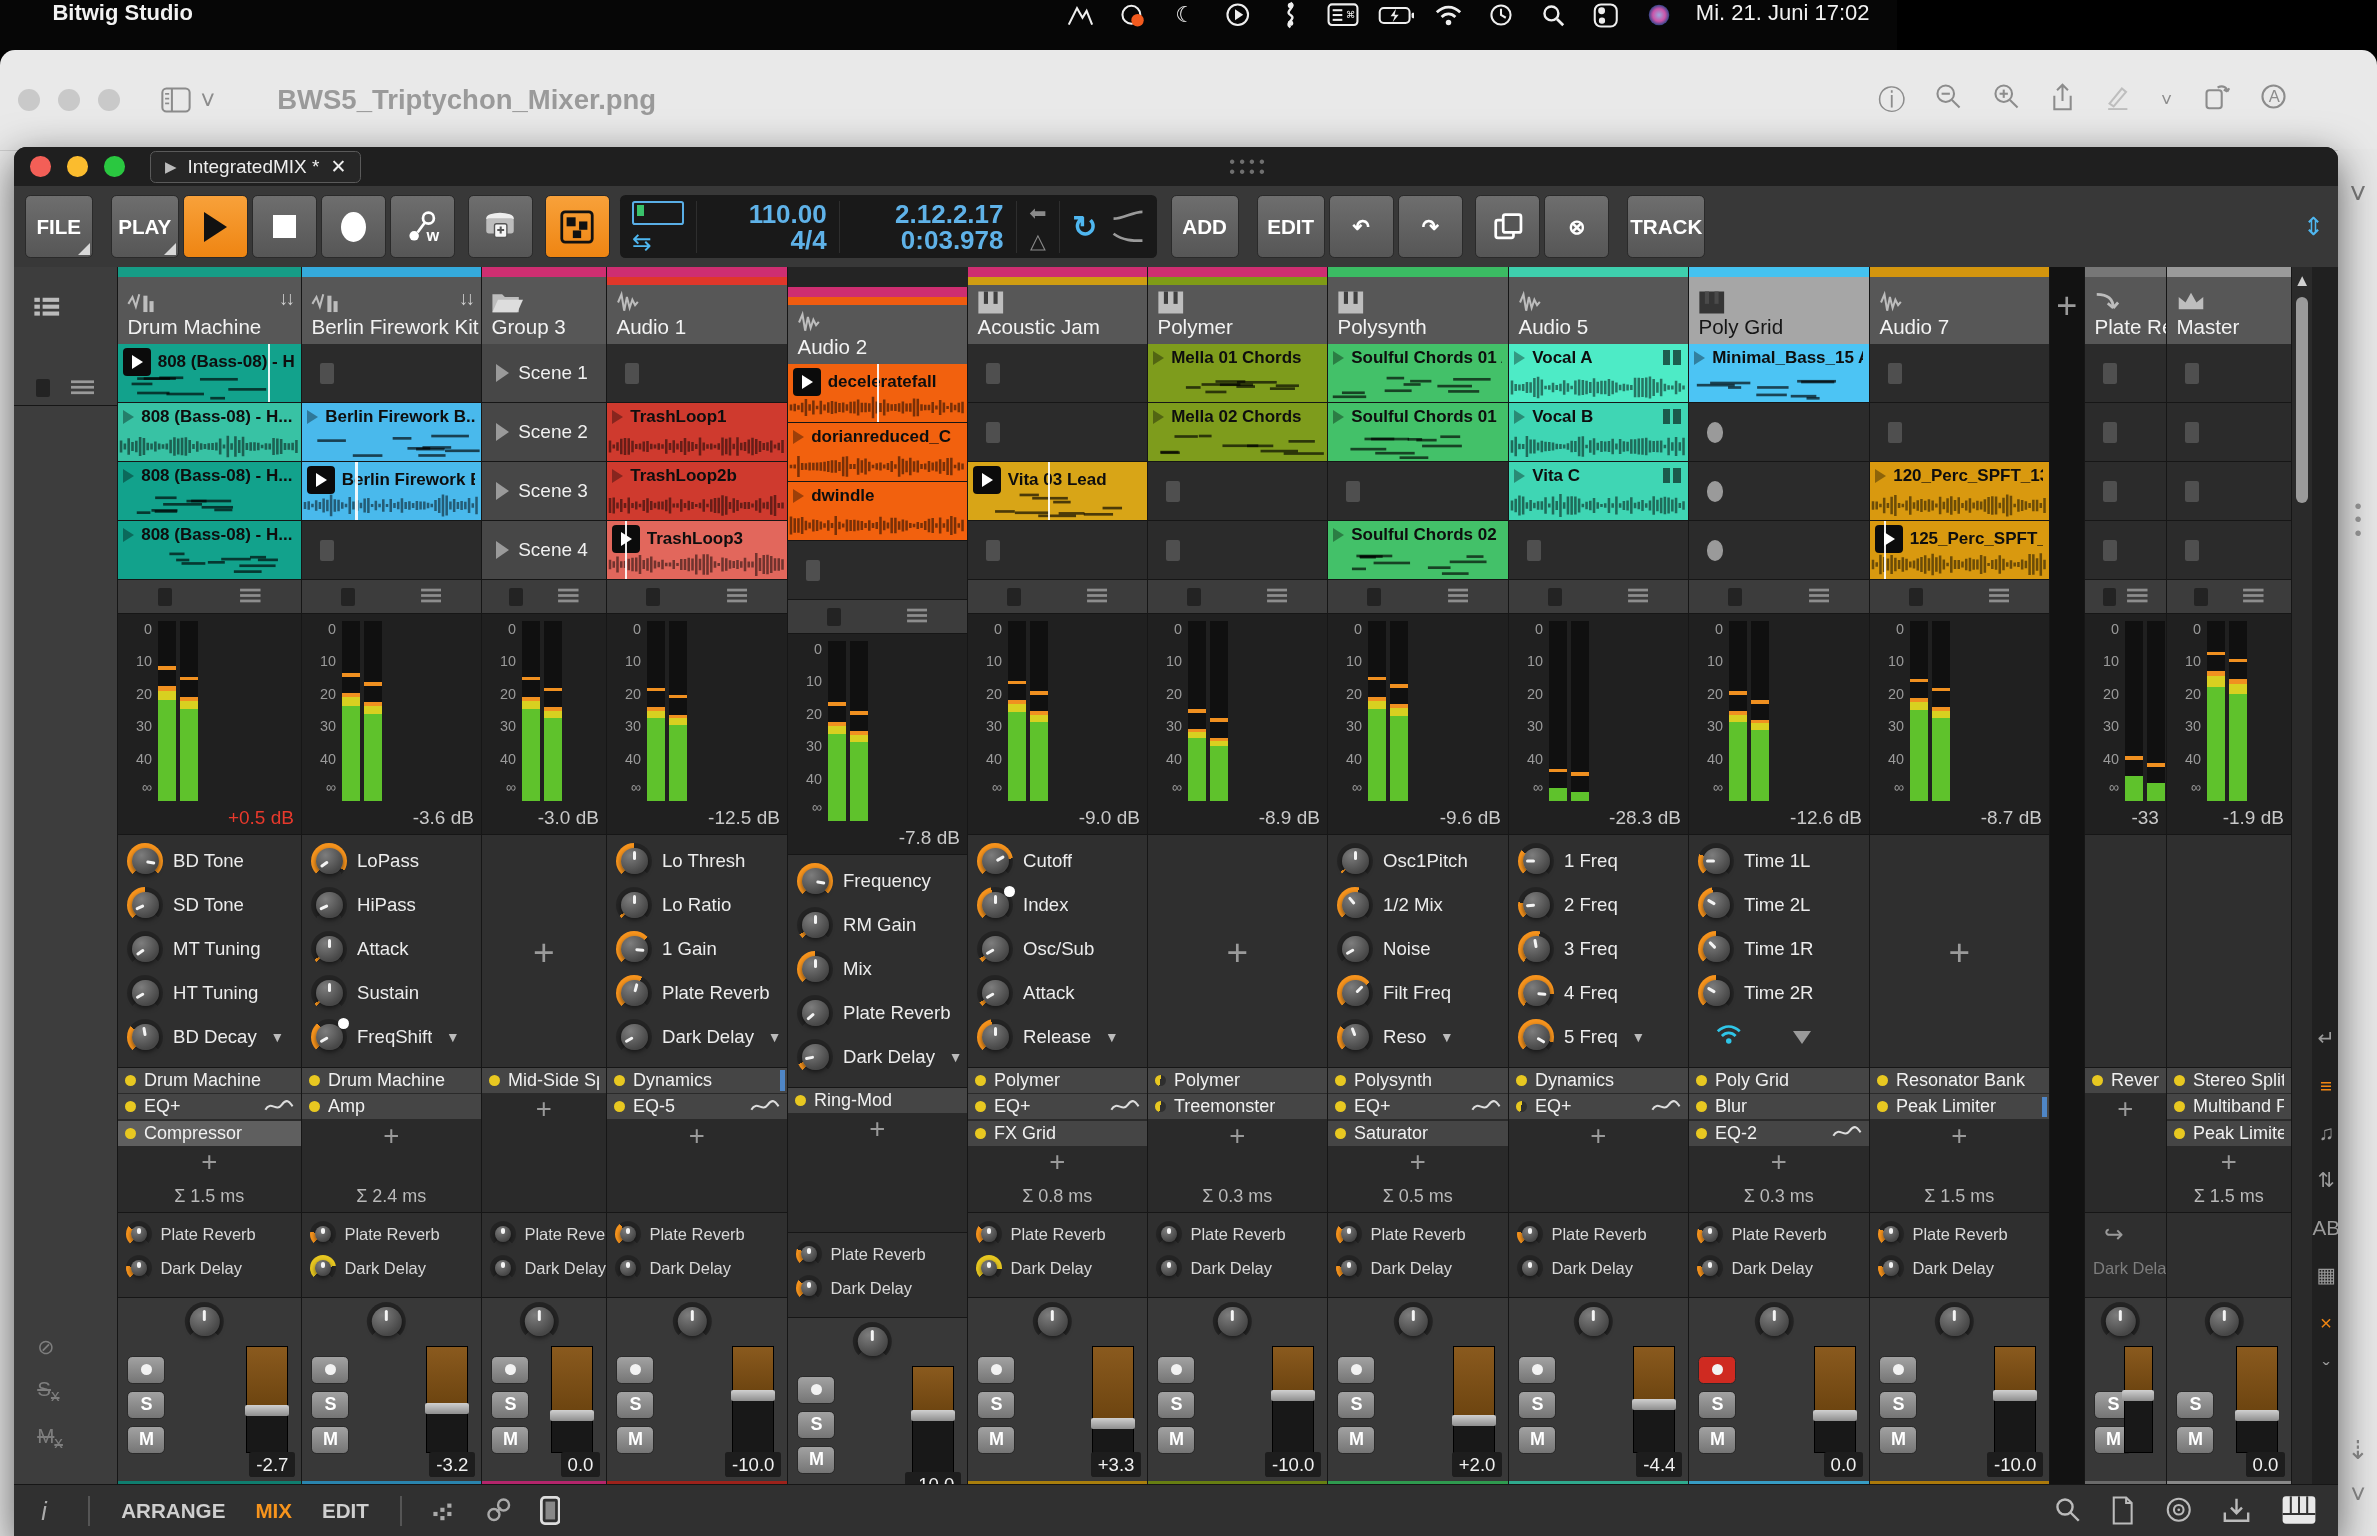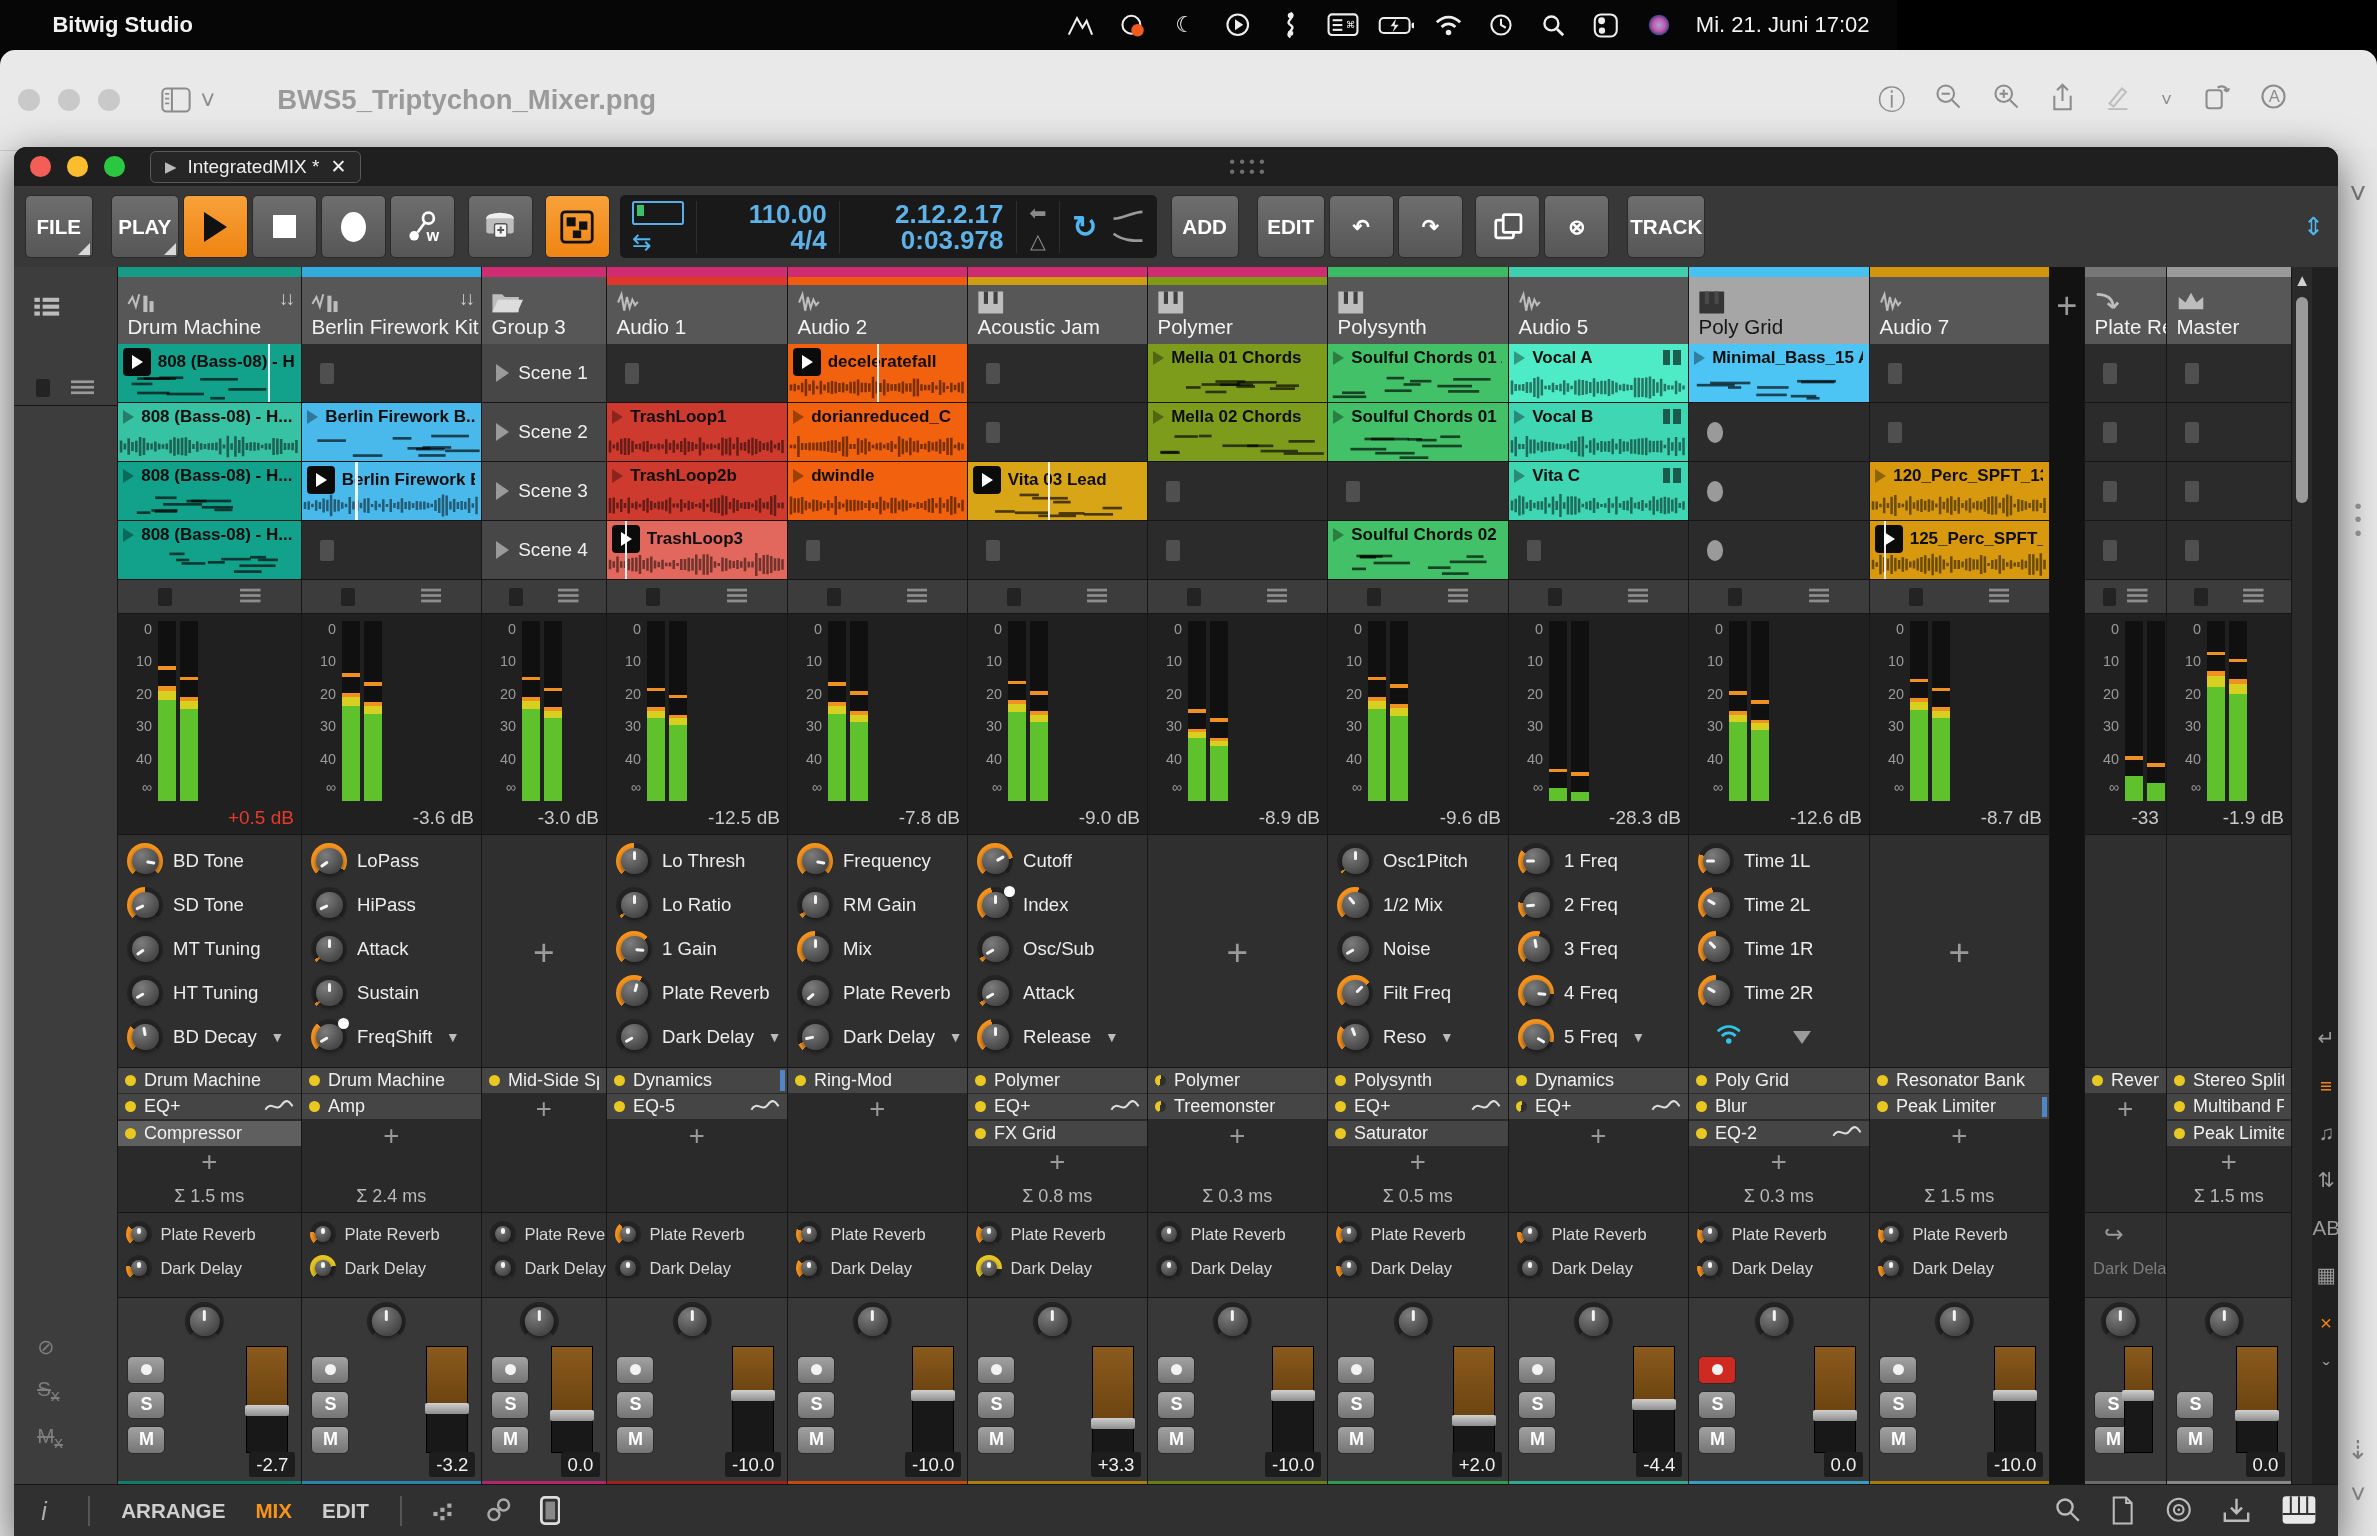--- a/index.html
+++ b/index.html
@@ -2,21 +2,21 @@
 <html style="font-size:11px"><head>
 <meta charset="utf-8">
 <style>
   html,body{margin:0;padding:0;background:#000;}
   body{width:2377px;height:1537px;position:relative;overflow:hidden;
        font-family:"Liberation Sans",sans-serif;-webkit-font-smoothing:antialiased;}
   .abs{position:absolute;}
 
   
   #menubar{left:0;top:0;width:1897px;height:50px;background:#060606;color:#f2f2f2;
-           display:flex;align-items:center;}
+           display:flex;align-items:flex-start;}
   #menubar .apple{font-size:26px;margin:0 23.4px 0 29px;}
   #menubar .appname{font-weight:bold;font-size:22px;}
   #menubar .spacer{flex:1;}
   .mico{width:36px;height:30px;margin:0 8.3px;display:flex;align-items:center;justify-content:center;color:#eee;font-size:22px;}
   #menubar .clock{font-size:22px;margin:0 27.5px 0 11px;white-space:nowrap;}
 
   
   #preview{left:0;top:50px;width:2377px;height:1487px;background:#e9e9e9;border-radius:15px 15px 0 0;}
   #pv-toolbar{left:0;top:0;width:100%;height:100px;display:flex;align-items:center;border-bottom:0.7px solid #cfcfcf;}
   .pv-light{width:22px;height:22px;border-radius:50%;background:#c9c9c9;margin-left:18px;}
@@ -1141,21 +1141,21 @@
               <div class="fbtn">M</div>
             </div>
             <div class="ftrack">
               <div class="ffill" style="height: 46%;"></div>
               <div class="fcap" style="top: calc(46% - 5.5px);"></div>
             </div>
             <div class="fval">-10.0</div>
           </div>
           <div class="cstrip" style="background: rgb(156, 34, 27);"></div>
         </div>
-        <div class="col" style="width: 179px;">
+        <div class="col" style="width: 179px; margin-top: 20px;">
           <div class="thead">
             <div class="tstrip" style="background: rgb(206, 46, 113);"></div>
             <div class="tstrip2" style="background: rgb(239, 92, 16);"></div>
             <span class="ticon"><svg width="30" height="25" viewBox="0 0 44 36">
                 <path d="M3 18 L8 6 L12 30 L16 10 L20 26 L24 14 L28 22 L32 17" stroke="#cfcfcf" stroke-width="3" fill="none"></path>
               </svg></span>
             <div class="nm">Audio 2</div>
           </div>
           <div class="clip" style="background: rgb(242, 97, 14);">
             <div class="clip-top">

